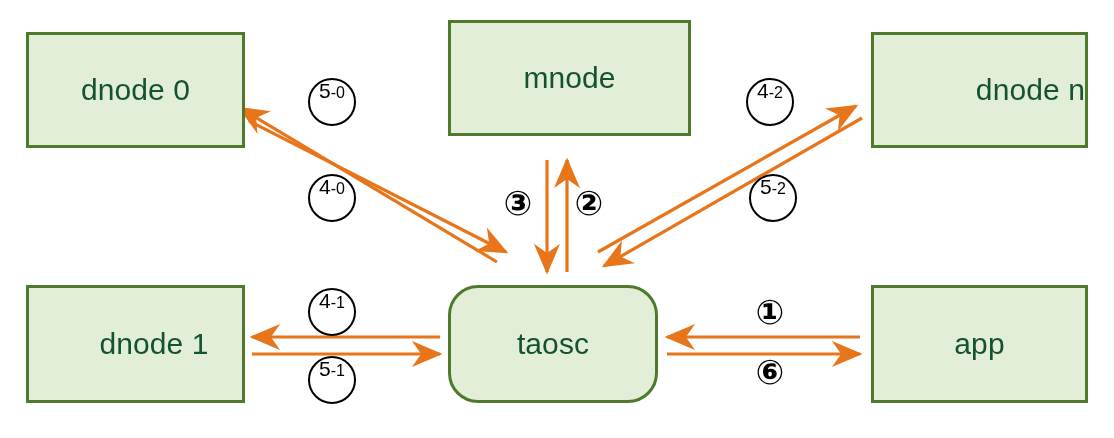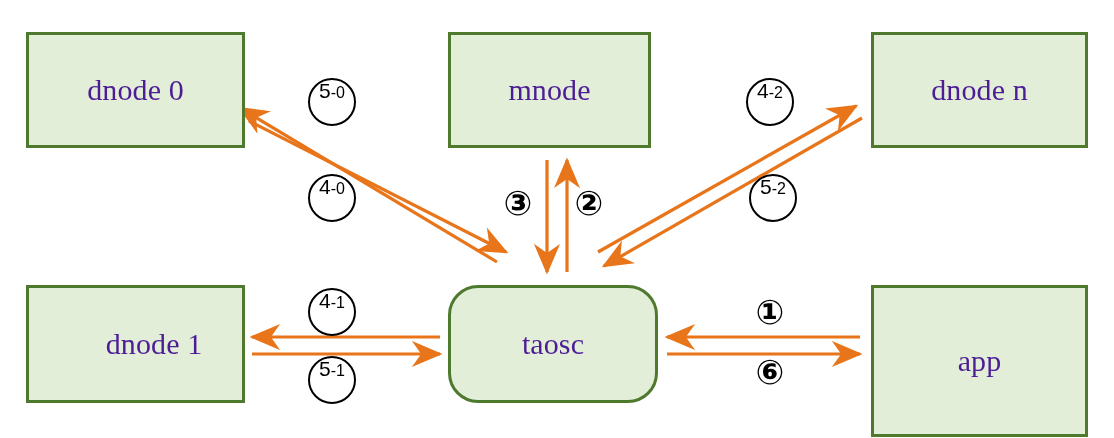--- a/index.html
+++ b/index.html
@@ -20,23 +20,23 @@
   .node-box {
     position: absolute;
     box-sizing: border-box;
     background: #e3eed9;
     border: 3px solid #4f7a2e;
     display: flex;
     align-items: center;
     justify-content: center;
   }
   .node-label {
-    font-family: Liberation Serif, serif;
+    font-family: Liberation Sans, sans-serif;
     font-size: 30px;
-    color: #4c1d95;
+    color: #14532d;
     line-height: 1;
     letter-spacing: 0.1px;
     white-space: nowrap;
   }
   #arrow-layer {
     position: absolute;
     left: 0;
     top: 0;
     width: 1114px;
     height: 438px;
@@ -101,33 +101,33 @@
       <line x1="252" y1="354" x2="440" y2="354" marker-end="url(#ah)"></line>
 
       <line x1="860" y1="337" x2="667" y2="337" marker-end="url(#ah)"></line>
       <line x1="667" y1="354" x2="860" y2="354" marker-end="url(#ah)"></line>
     </g>
   </svg>
 
   <div class="node-box" style="left:26px;top:32px;width:219px;height:116px;">
     <span class="node-label">dnode 0</span>
   </div>
-  <div class="node-box" style="left:448px;top:32px;width:203px;height:116px;">
+  <div class="node-box" style="left:448px;top:20px;width:243px;height:116px;">
     <span class="node-label">mnode</span>
   </div>
-  <div class="node-box" style="left:871px;top:32px;width:217px;height:116px;">
+  <div class="node-box" style="left:871px;top:32px;width:217px;height:116px;justify-content:flex-end;">
     <span class="node-label">dnode n</span>
   </div>
   <div class="node-box" style="left:26px;top:285px;width:219px;height:118px;padding-left:37px;">
     <span class="node-label">dnode 1</span>
   </div>
   <div class="node-box" style="left:448px;top:285px;width:210px;height:118px;border-radius:30px;">
     <span class="node-label">taosc</span>
   </div>
-  <div class="node-box" style="left:871px;top:285px;width:217px;height:152px;">
+  <div class="node-box" style="left:871px;top:285px;width:217px;height:118px;">
     <span class="node-label">app</span>
   </div>
 
   <div class="step-circle" style="left:308px;top:78px;width:48px;height:48px;">
     <span class="major">5</span>
       <span class="minor">-0</span>
   </div>
   <div class="step-circle" style="left:308px;top:174px;width:48px;height:48px;">
     <span class="major">4</span>
       <span class="minor">-0</span>

